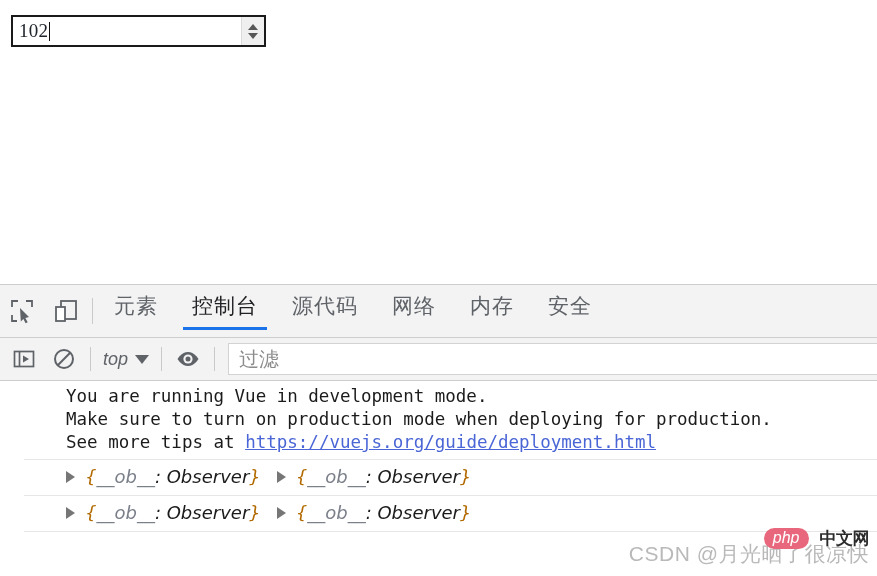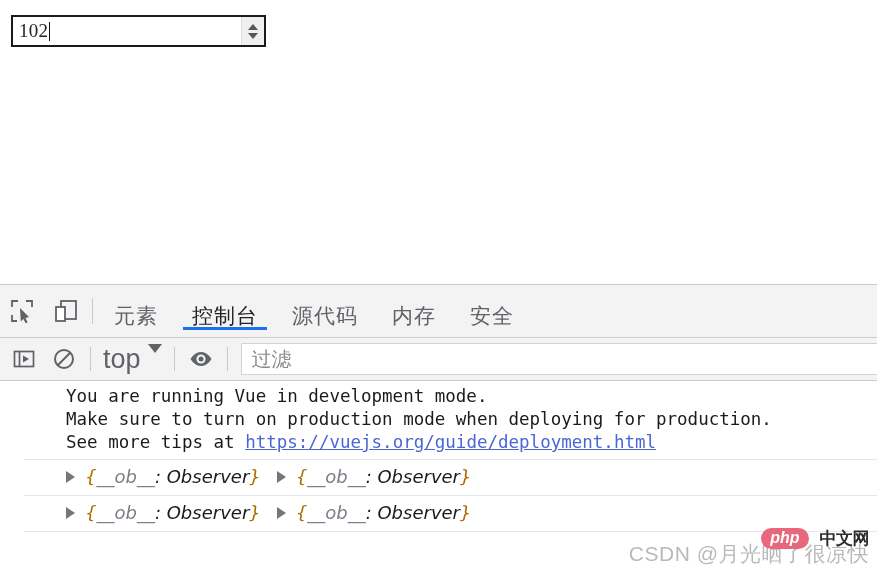--- a/index.html
+++ b/index.html
@@ -113,21 +113,21 @@
     background: #cacaca;
     flex: 0 0 auto;
     margin: 0 4px;
   }
 
   .tab {
     flex: 0 0 auto;
     height: 38px;
     padding: 0 17px;
     display: flex;
-    align-items: flex-end;
+    align-items: flex-start;
     justify-content: center;
     font-size: 21px;
     color: #5f6368;
     position: relative;
     white-space: nowrap;
     letter-spacing: 1px;
   }
   .tab.active { color: #202124; }
   .tab.active::after {
     content: "";
@@ -160,25 +160,27 @@
   }
   .ct-sep {
     width: 1px;
     height: 24px;
     background: #c9c9c9;
     flex: 0 0 auto;
     margin: 0 6px;
   }
   .context-select {
     display: flex;
+    align-items: center;
     gap: 7px;
     padding: 0 6px;
     flex: 0 0 auto;
-    font-size: 27px;
+    font-size: 18px;
     color: #5f6368;
+    font-style: italic;
   }
   .context-caret {
     width: 0; height: 0;
     border-left: 7px solid transparent;
     border-right: 7px solid transparent;
     border-top: 9px solid #5f6368;
   }
   .filter-input {
     flex: 1 1 auto;
     height: 32px;
@@ -272,21 +274,21 @@
     right: 0;
     bottom: 18px;
     display: flex;
     align-items: center;
     gap: 3px;
   }
   .php-pill {
     background: #e8677d;
     color: #ffffff;
     font-style: italic;
-    font-weight: bold;
+    font-weight: normal;
     font-size: 16px;
     padding: 1px 9px 2px 9px;
     border-radius: 11px;
     font-family: "Liberation Sans", sans-serif;
     line-height: 18px;
   }
   .wm-cn {
     font-size: 17px;
     color: #2b2b2b;
     font-weight: bold;
@@ -333,20 +335,23 @@
     <div class="vsep"></div>
 
     <div class="tab">
         <span>元素</span>
       </div>
     <div class="tab active">
         <span>控制台</span>
       </div>
     <div class="tab">
         <span>源代码</span>
+      </div>
+    <div class="tab">
+        <span>网络</span>
       </div>
     <div class="tab">
         <span>内存</span>
       </div>
     <div class="tab">
         <span>安全</span>
       </div>
   </div>
 
   <div class="console-toolbar">

